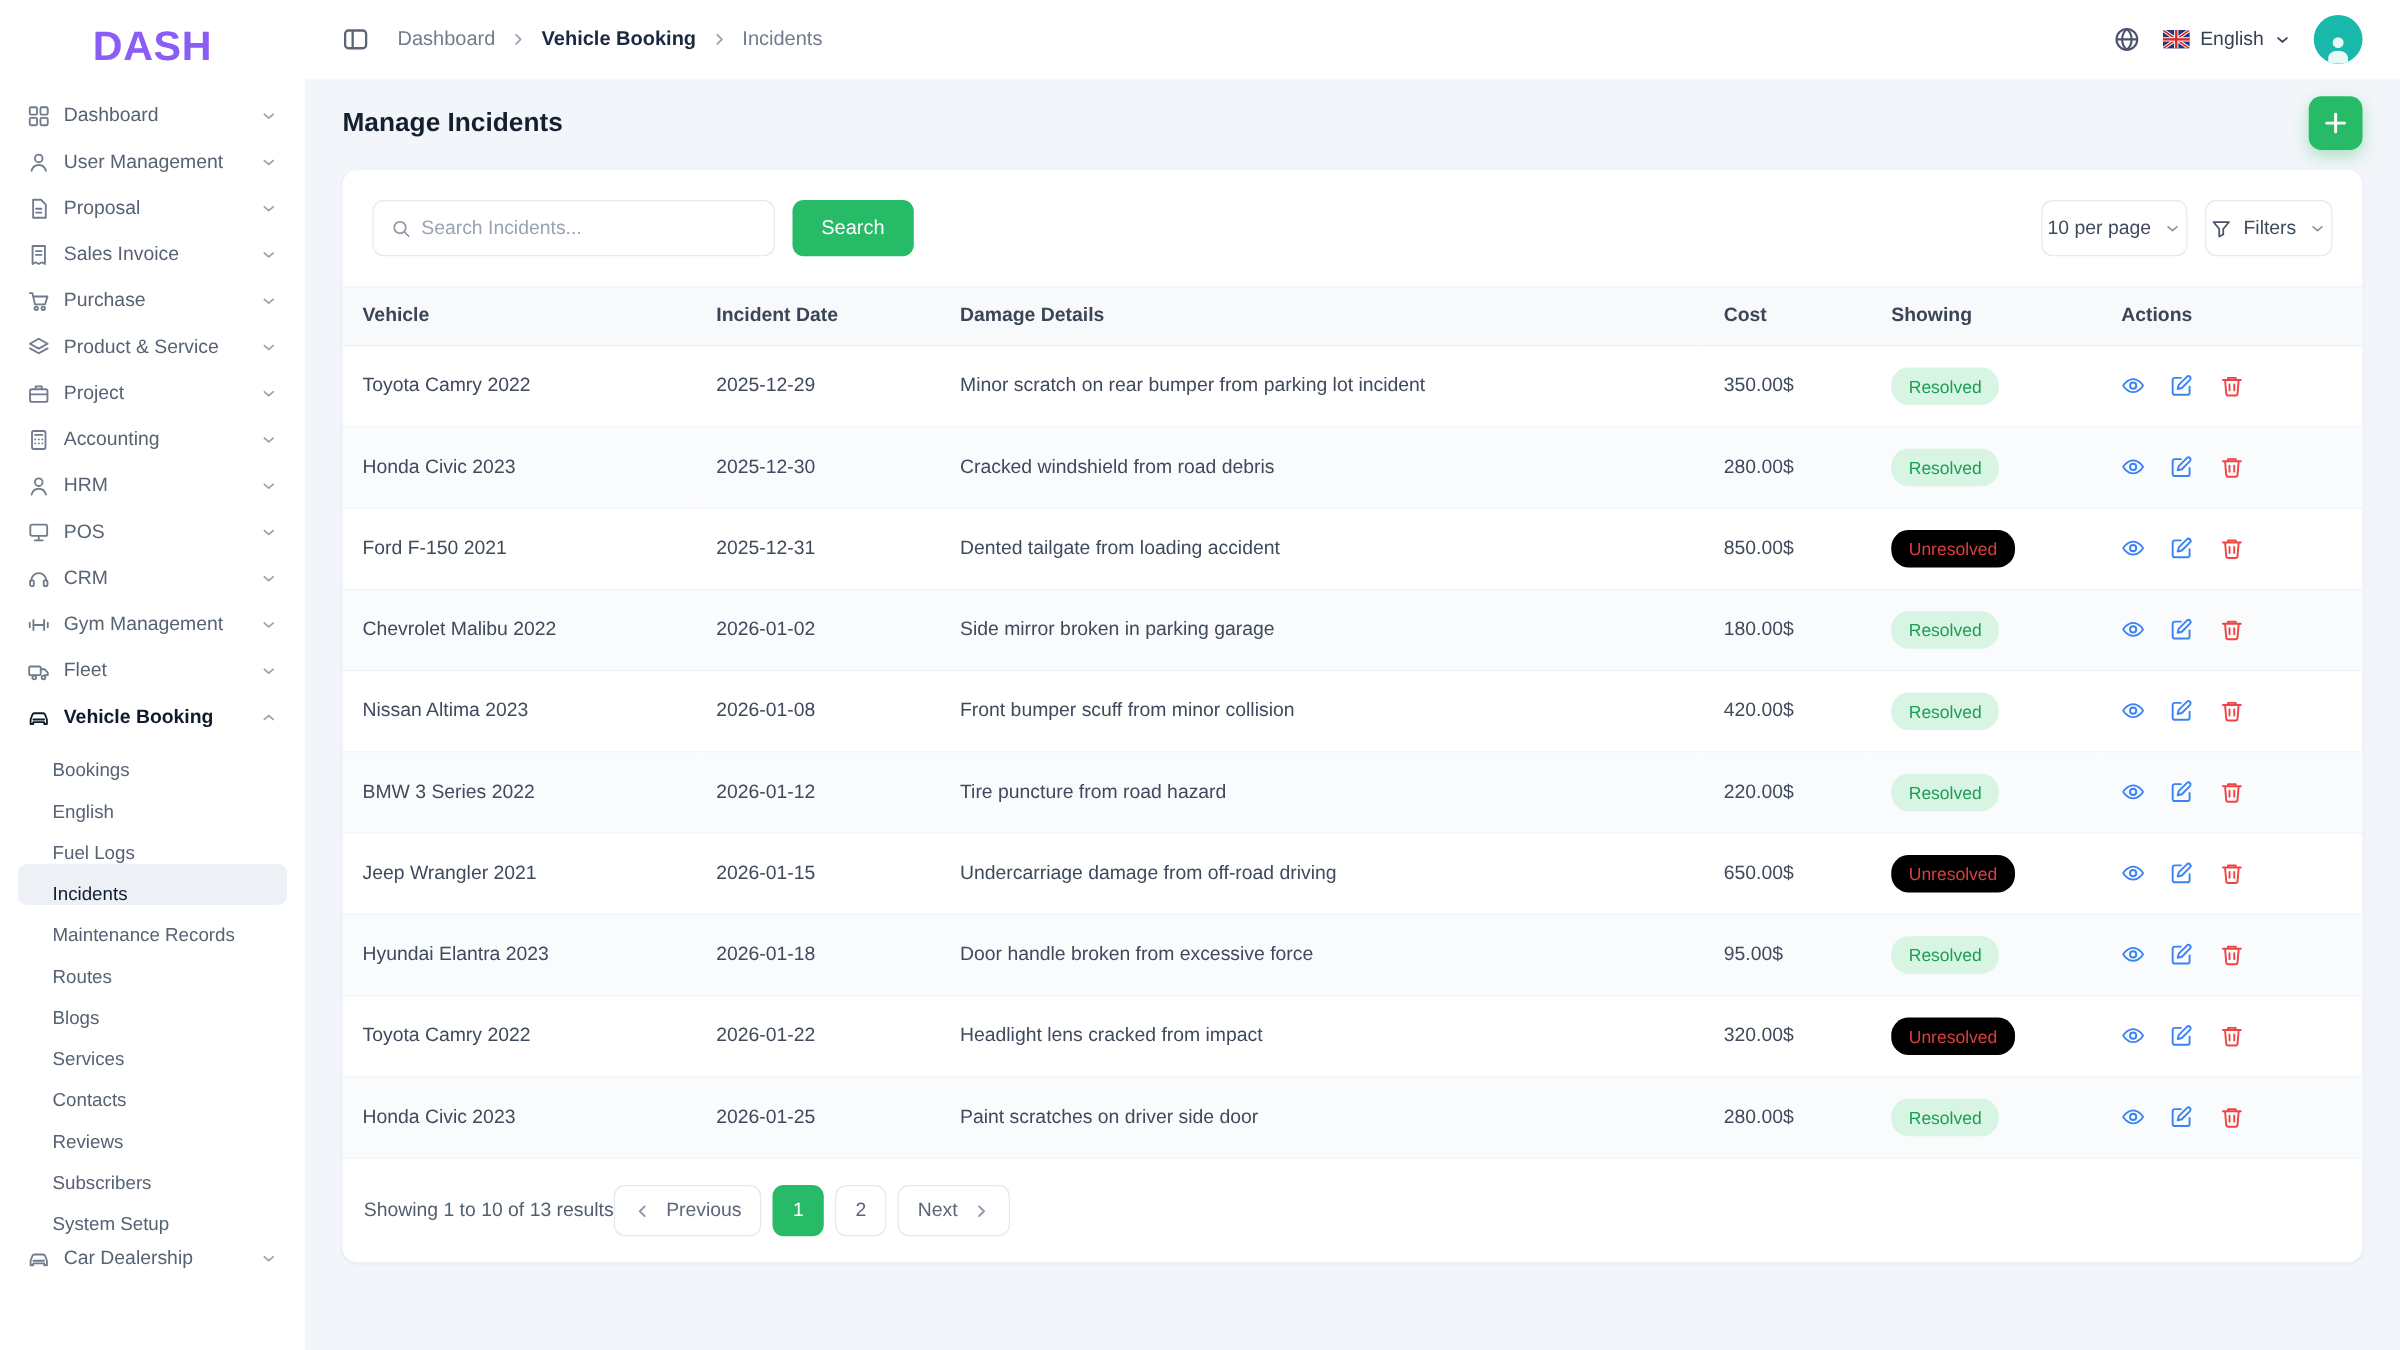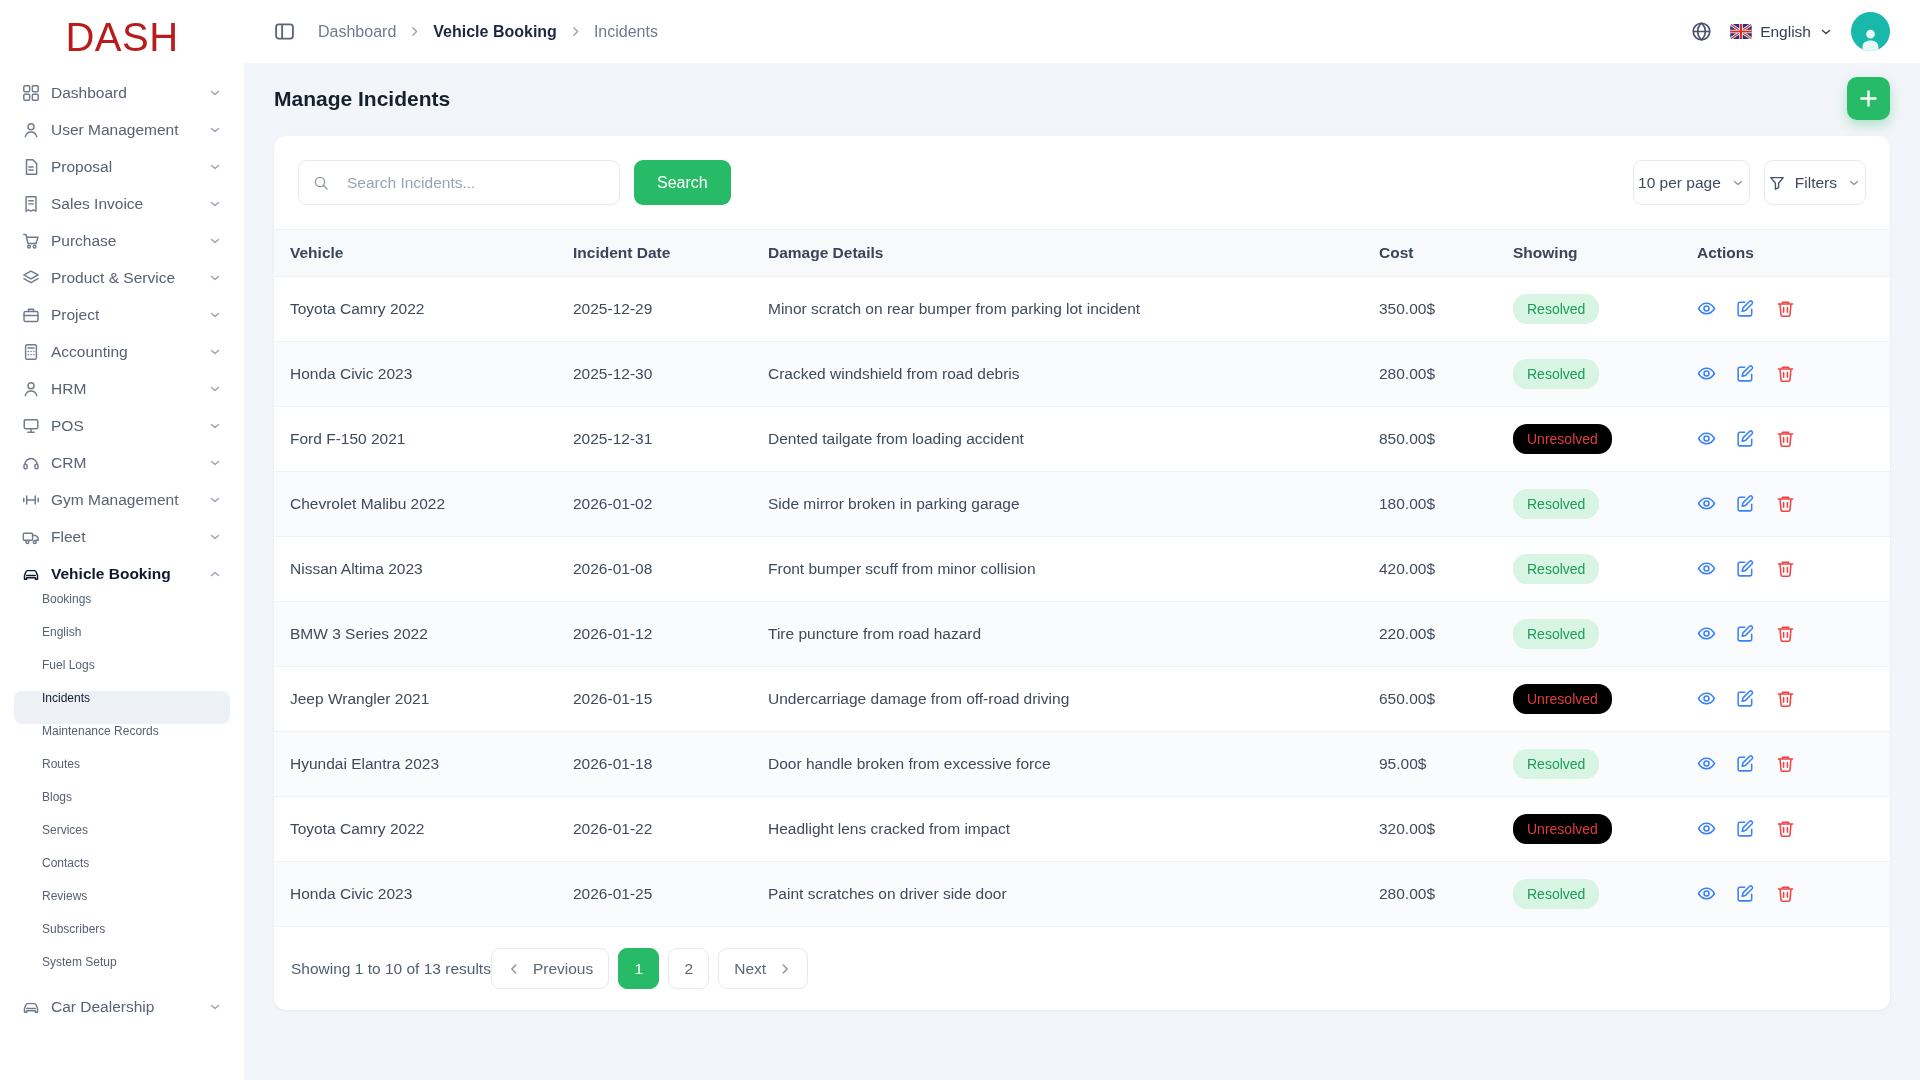--- a/index.html
+++ b/index.html
@@ -10,32 +10,32 @@
   button{font-family:inherit}
   .icn{display:inline-flex}
   .s16{width:16px;height:16px}
   .s18{width:18px;height:18px}
   .s21{width:21px;height:21px}
   .chev{width:14px;height:14px;display:inline-flex}
   .chev svg,.icn svg{width:100%;height:100%}
 
   
   .sidebar{width:244px;min-width:244px;height:100%;background:#fff;padding:0 14px;display:flex;flex-direction:column;overflow:hidden}
-  .logo{height:74px;display:flex;align-items:center;justify-content:center;font-size:40px;font-weight:400;color:#b91c1c;letter-spacing:.5px}
+  .logo{height:74px;display:flex;align-items:center;justify-content:center;font-size:33px;font-weight:700;color:#8b5cf6;letter-spacing:.5px}
   .menu-search{height:42px;border:1px solid #e4e9f0;border-radius:10px;display:flex;align-items:center;gap:9px;padding:0 13px;color:#939cab;margin-bottom:12px}
   .menu-search input{border:0;outline:0;flex:1;min-width:0;font-size:15px;color:#3c4656;background:transparent}
   .menu-search input::placeholder{color:#9aa3b2}
   .nav{flex:1;overflow:hidden}
   .nav-item{height:37px;display:flex;align-items:center;gap:11px;padding:0 8px;font-size:15.5px;color:#576273;border-radius:8px;cursor:pointer;white-space:nowrap}
   .nav-item .icn{color:#707b8c;flex:none}
   .nav-item .lbl{flex:1;overflow:hidden;text-overflow:ellipsis}
   .nav-item .chev{color:#9aa3b2;flex:none}
   .nav-item.expanded{color:#0f1a2e;font-weight:700}
   .nav-item.expanded .icn{color:#0f1a2e}
-  .sub-item{height:33px;display:flex;align-items:flex-start;padding:0 8px 0 28px;font-size:12px;color:#576273;border-radius:8px;cursor:pointer;white-space:nowrap}
+  .sub-item{height:33px;display:flex;align-items:flex-end;padding:0 8px 0 28px;font-size:15px;color:#576273;border-radius:8px;cursor:pointer;white-space:nowrap}
   .sub-item.active{background:#edf1f6;color:#101b33}
 
   
   .main{flex:1;display:flex;flex-direction:column;height:100%;overflow:hidden}
   .topbar{height:63px;background:#fff;display:flex;align-items:center;justify-content:space-between;padding:0 30px;flex:none}
   .tb-left{display:flex;align-items:center;gap:22px}
   .icon-btn{background:none;border:0;color:#5b6575;width:22px;height:22px;cursor:pointer;padding:0}
   .crumbs{display:flex;align-items:center;gap:12px;font-size:16px;color:#707b8c}
   .crumb{cursor:pointer}
   .crumb.strong{color:#1b2840;font-weight:700}
@@ -49,21 +49,21 @@
 
   
   .content{flex:1;padding:0 30px;overflow:hidden}
   .page-head{display:flex;align-items:center;justify-content:space-between;margin:14px 0 16px}
   .page-head h1{font-size:21px;font-weight:700;color:#15202f}
   .add-btn{width:43px;height:43px;border:0;border-radius:10px;background:var(--green);display:flex;align-items:center;justify-content:center;cursor:pointer;box-shadow:0 5px 12px rgba(39,186,103,.35)}
 
   .card{background:#fff;border-radius:12px;box-shadow:0 1px 3px rgba(15,23,42,.06)}
   .card-toolbar{display:flex;align-items:center;justify-content:space-between;padding:24px}
   .tl-left{display:flex;align-items:center}
-  .search-box{width:322px;height:45px;border:1px solid #e4e9f0;border-radius:9px;display:flex;align-items:center;gap:18px;padding:0 14px;color:#8f98a8}
+  .search-box{width:322px;height:45px;border:1px solid #e4e9f0;border-radius:9px;display:flex;align-items:center;gap:8px;padding:0 14px;color:#8f98a8}
   .search-box input{border:0;outline:0;flex:1;min-width:0;font-size:15.5px;color:#3c4656}
   .search-box input::placeholder{color:#9aa3b2}
   .btn-green{height:45px;margin-left:14px;padding:0 23px;border:0;border-radius:9px;background:var(--green);color:#fff;font-size:16px;cursor:pointer}
   .tl-right{display:flex;align-items:center;gap:14px}
   .btn-outline{height:45px;display:flex;align-items:center;gap:10px;padding:0 4px;border:1px solid #e4e9f0;border-radius:9px;background:#fff;color:#3f4a5c;font-size:15.5px;cursor:pointer}
   .btn-outline .chev{color:#8f98a8}
   .filter-icn{color:#49536b}
 
   table{width:100%;border-collapse:collapse;table-layout:fixed}
   thead th{text-align:left;font-size:15.5px;font-weight:700;color:#3a4556;padding:14px 16px;background:#f7f9fb;border-top:1px solid #eef1f5;border-bottom:1px solid #eef1f5;white-space:nowrap}

